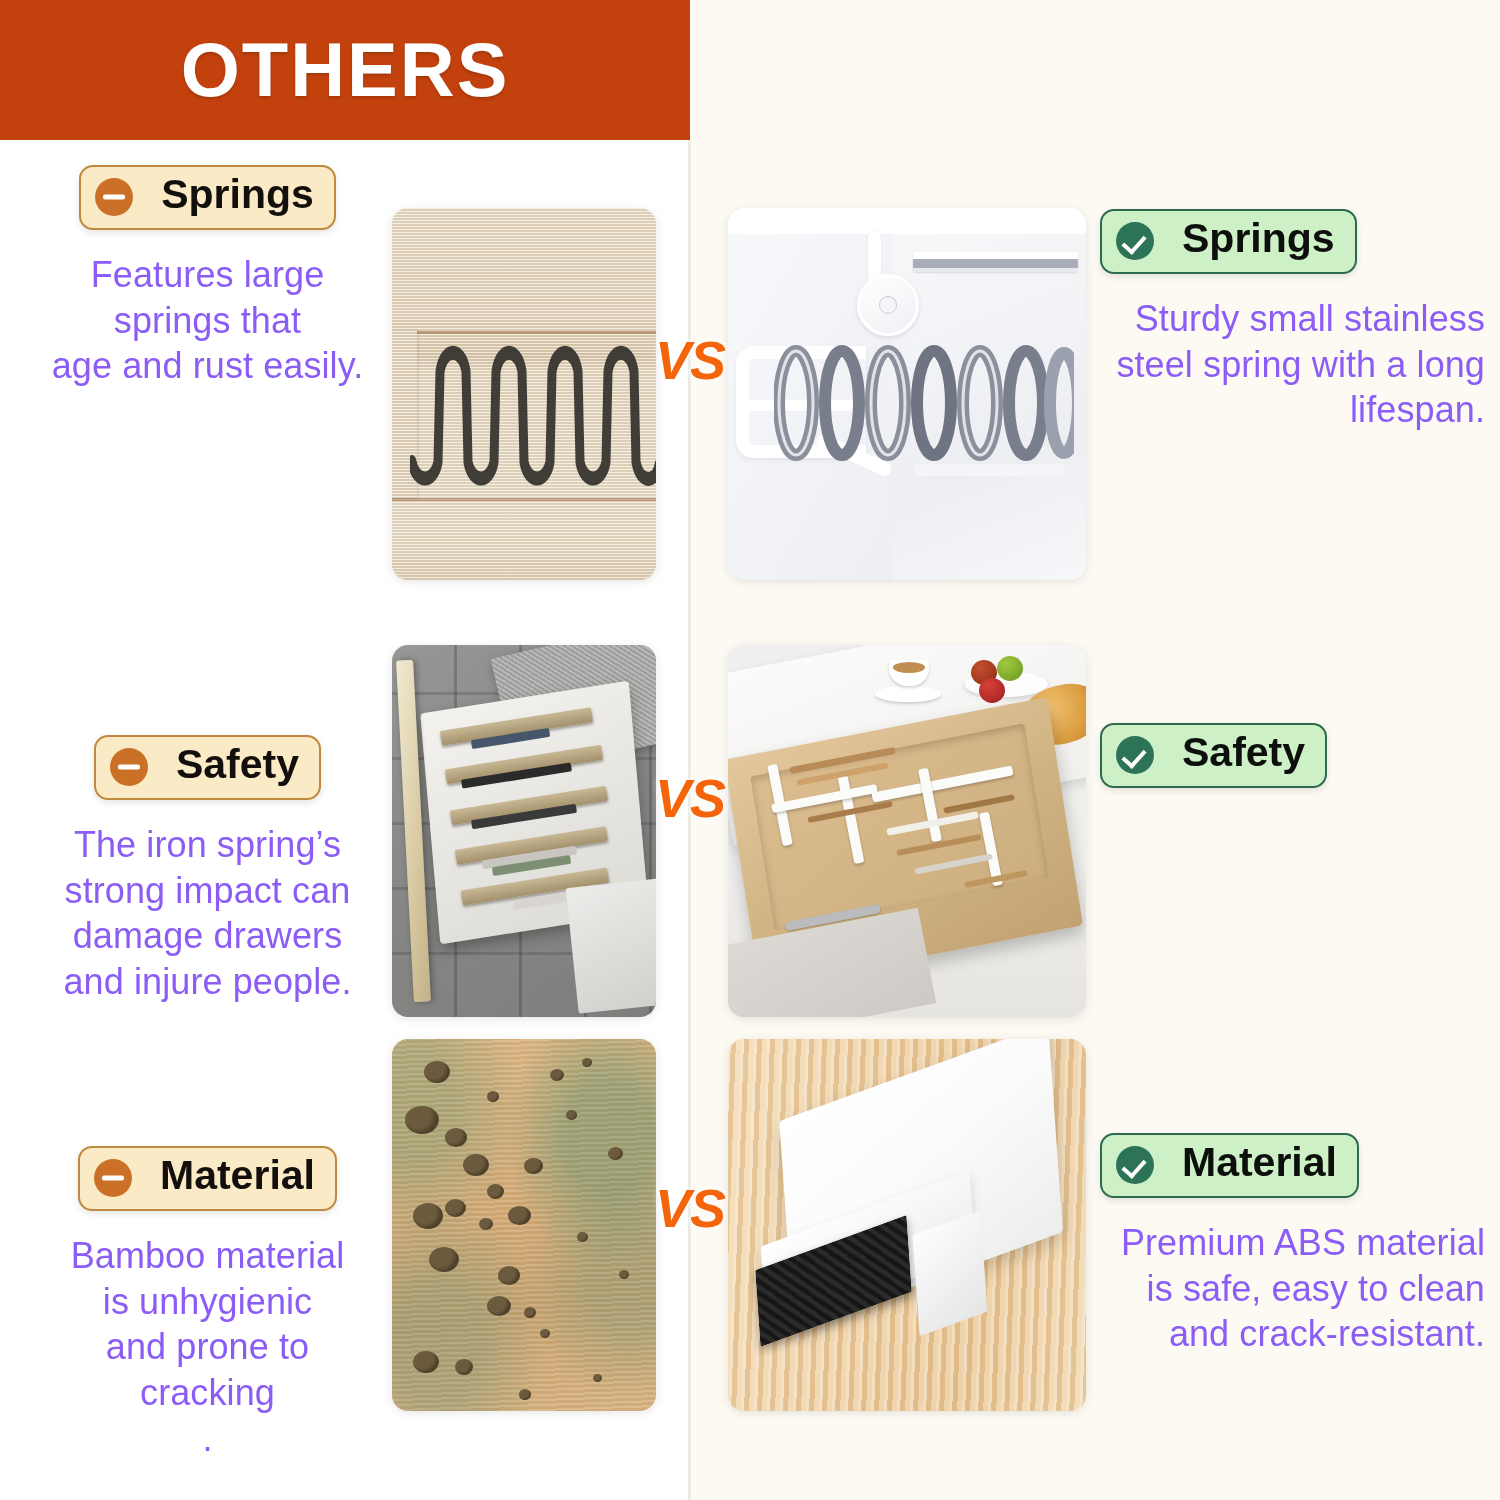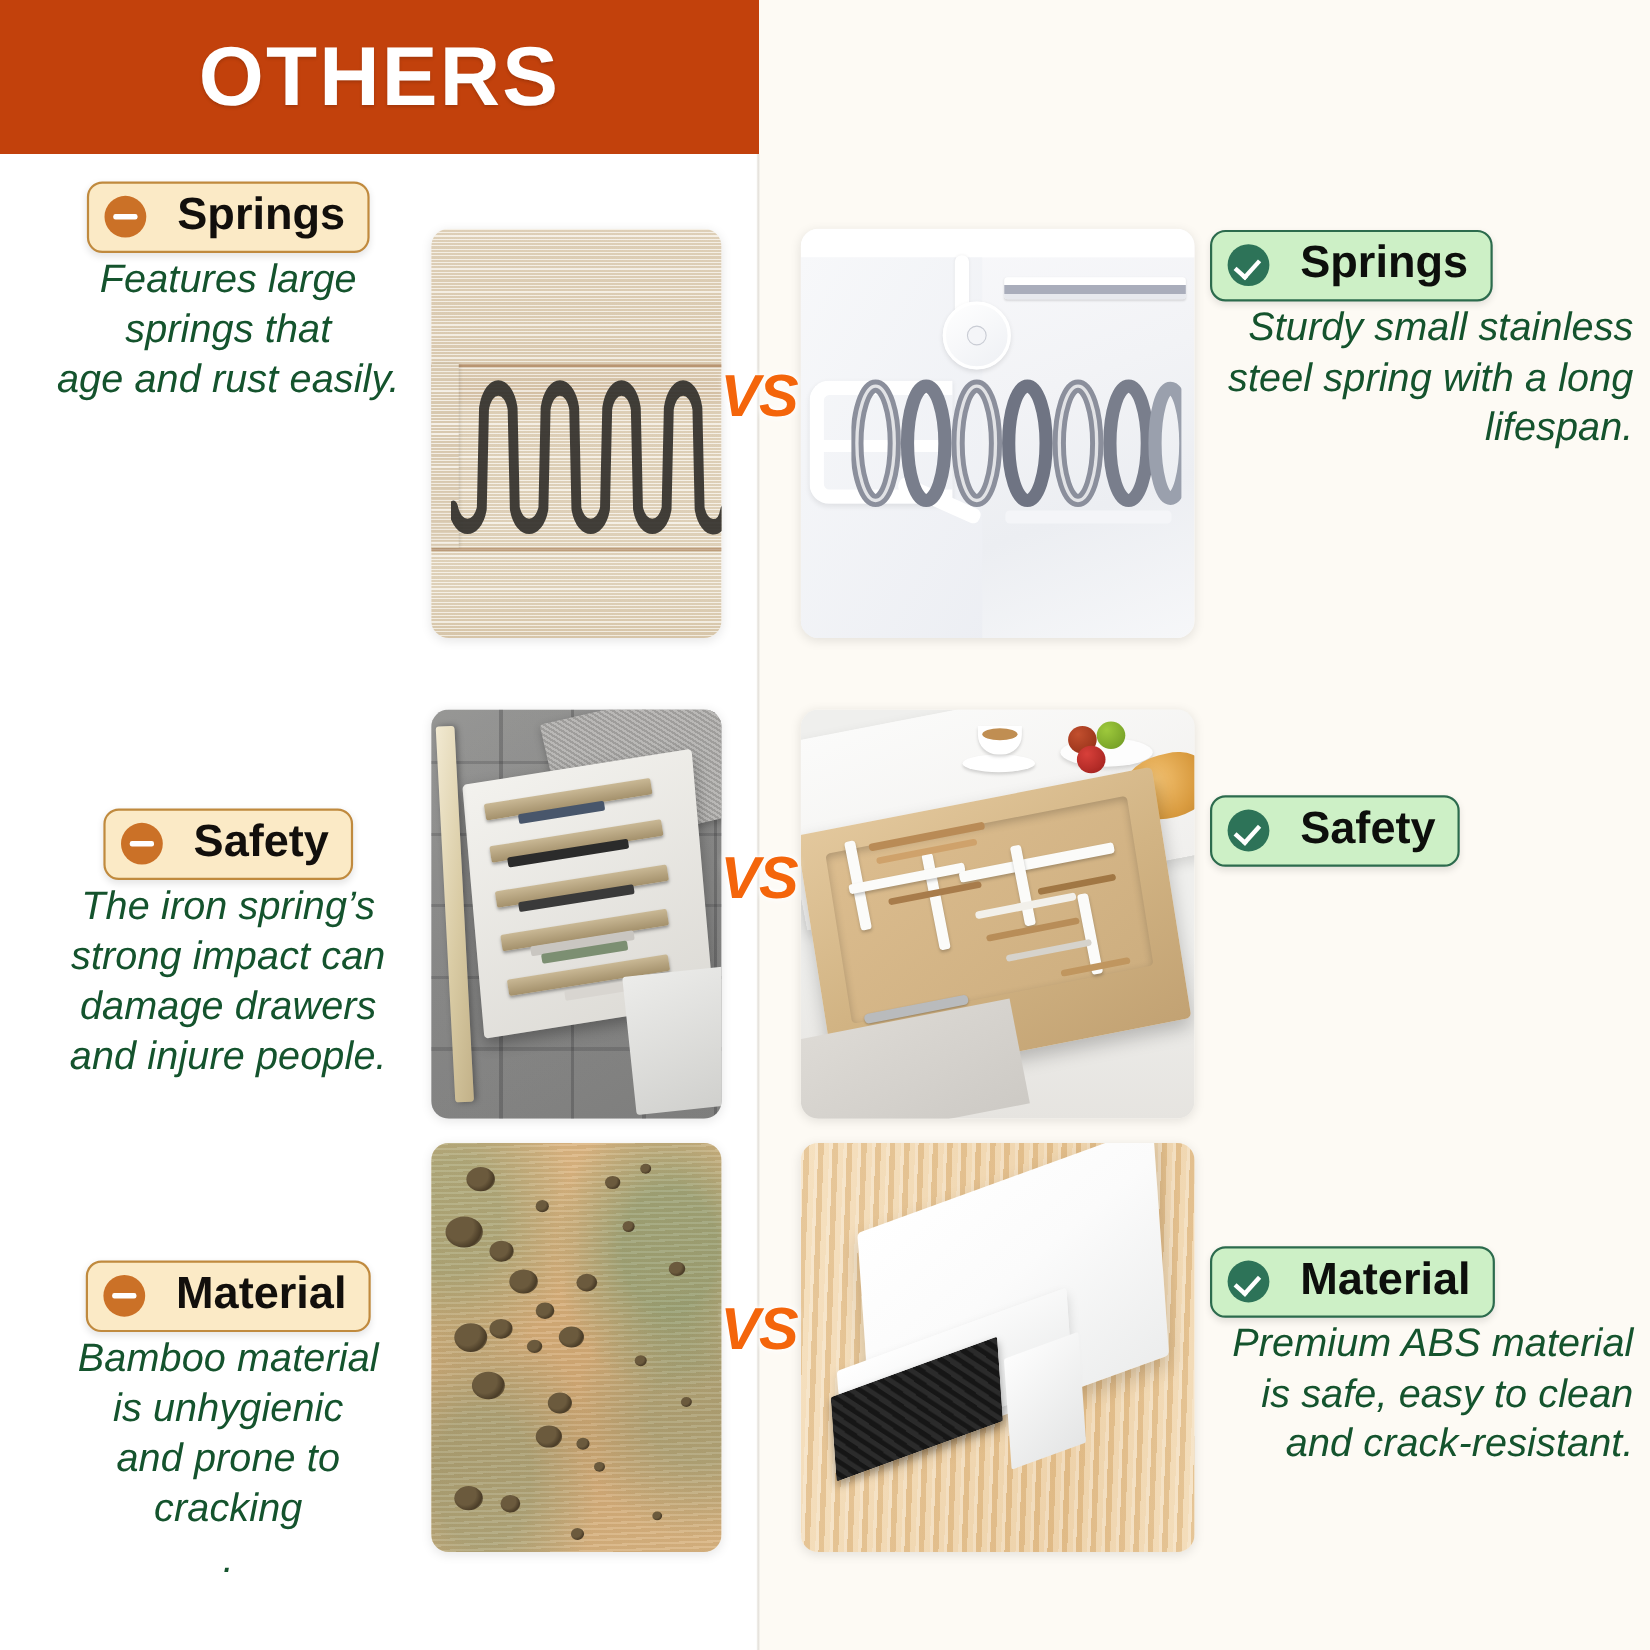--- a/index.html
+++ b/index.html
@@ -68,24 +68,24 @@
     width: 22px; height: 5px; border-radius: 2px; background: #fff;
   }
   .ico-check { background: #2d7358; }
   .ico-check::after {
     content: ""; position: absolute; left: 11px; top: 9px;
     width: 10px; height: 18px; border: solid #fff; border-width: 0 4.5px 4.5px 0;
     transform: rotate(42deg);
   }
 
   .desc {
-    font-size: 36px; line-height: 1.27; color: #14532d; font-weight: 400;
+    margin-top: 22px;
+    font-size: 36px; line-height: 1.27; color: #8b5cf6; font-weight: 400;
     letter-spacing: 0.1px;
     font-family: "Liberation Sans", sans-serif;
-    font-style: italic;
   }
   .desc-right { font-size: 36px; text-align: right; }
 
   
   .photo {
     position: absolute; border-radius: 16px; overflow: hidden;
     box-shadow: 0 2px 10px rgba(0,0,0,0.10);
   }
   .ph-left  { left: 392px; top: 43px; width: 264px; height: 372px; }
   .ph-right { left: 728px; top: 43px; width: 358px; height: 372px; }

